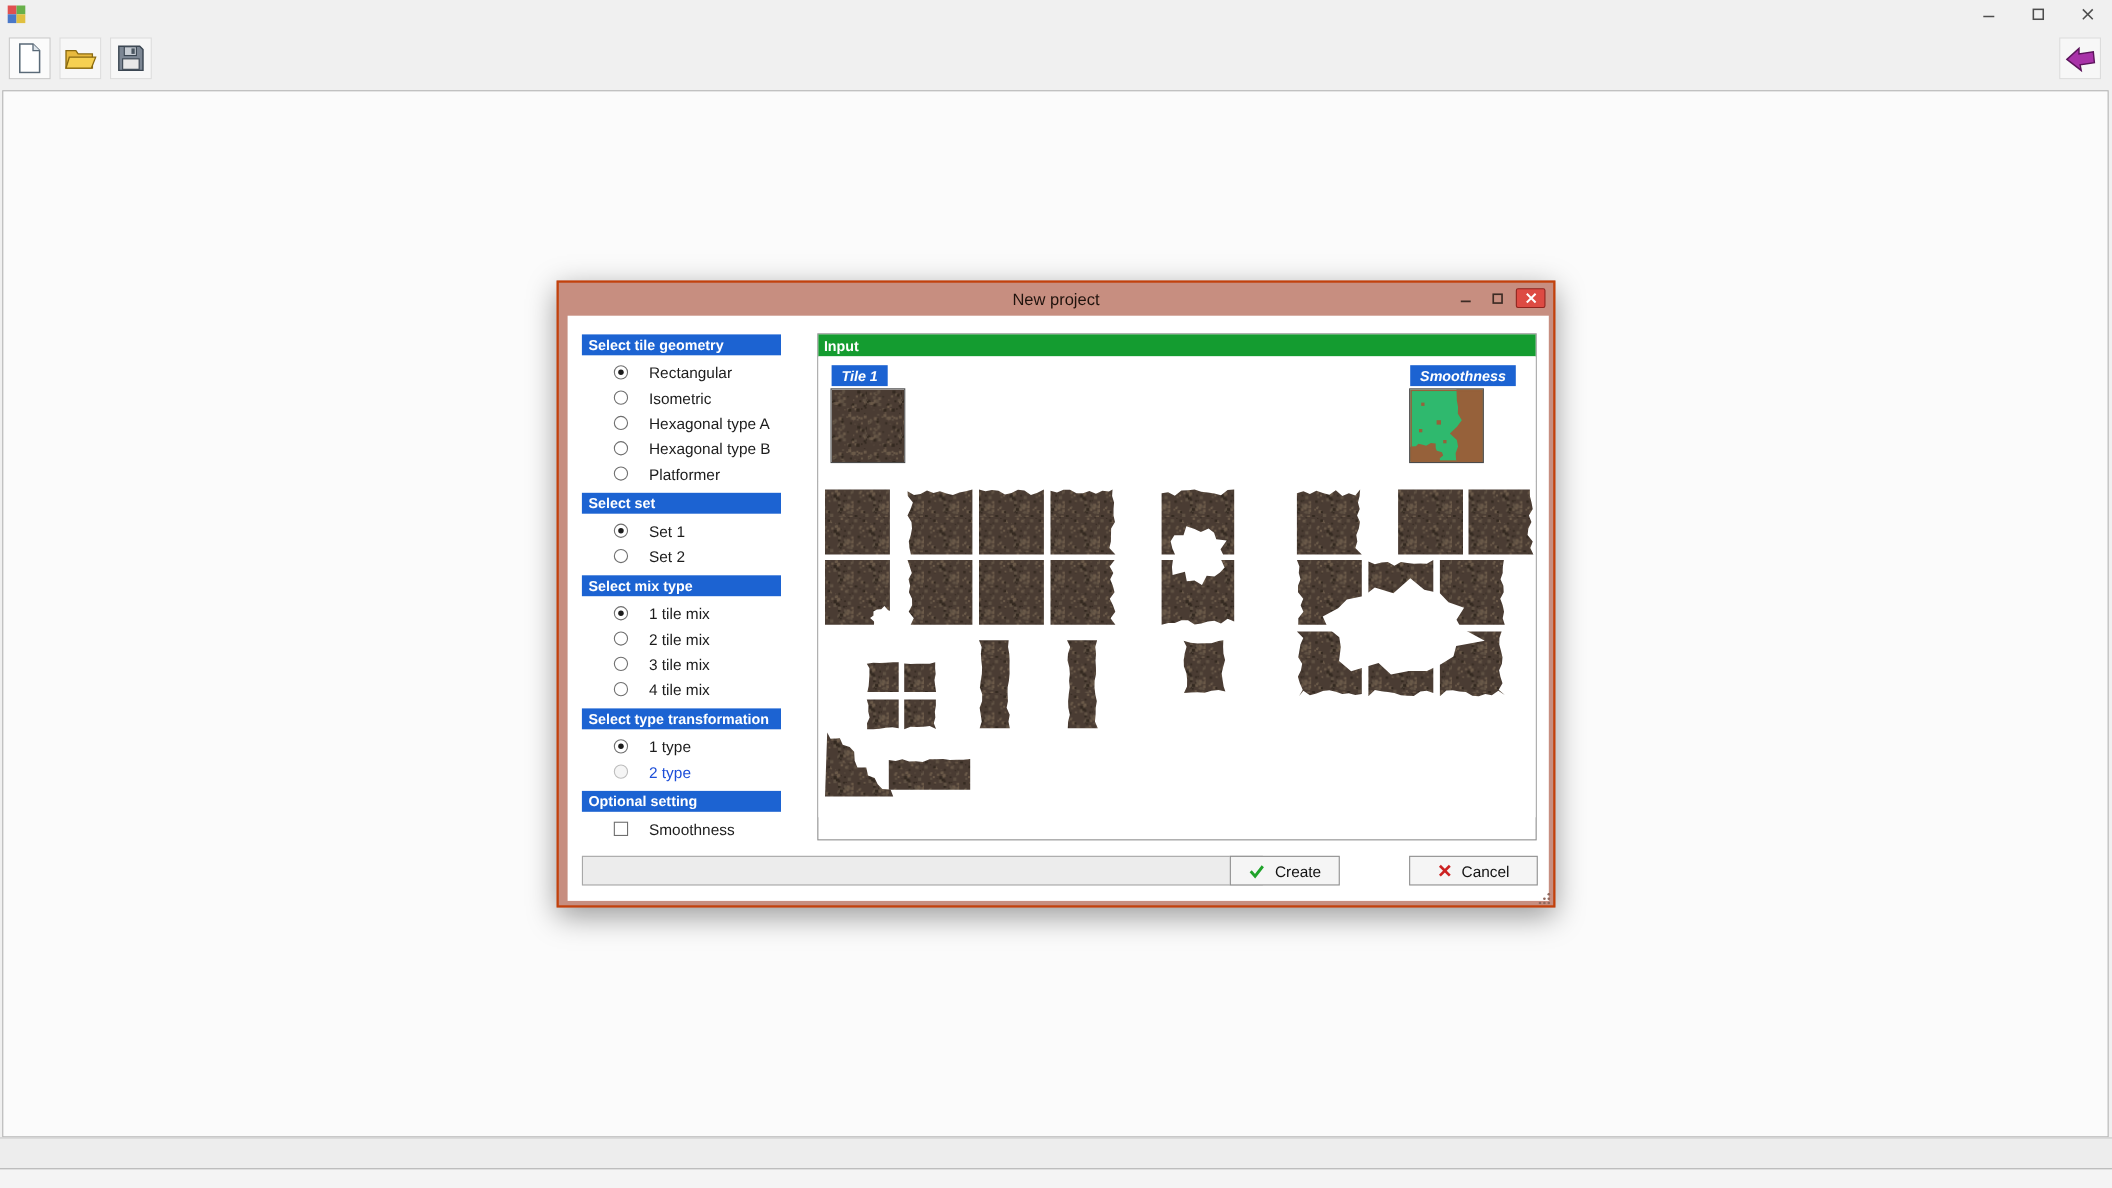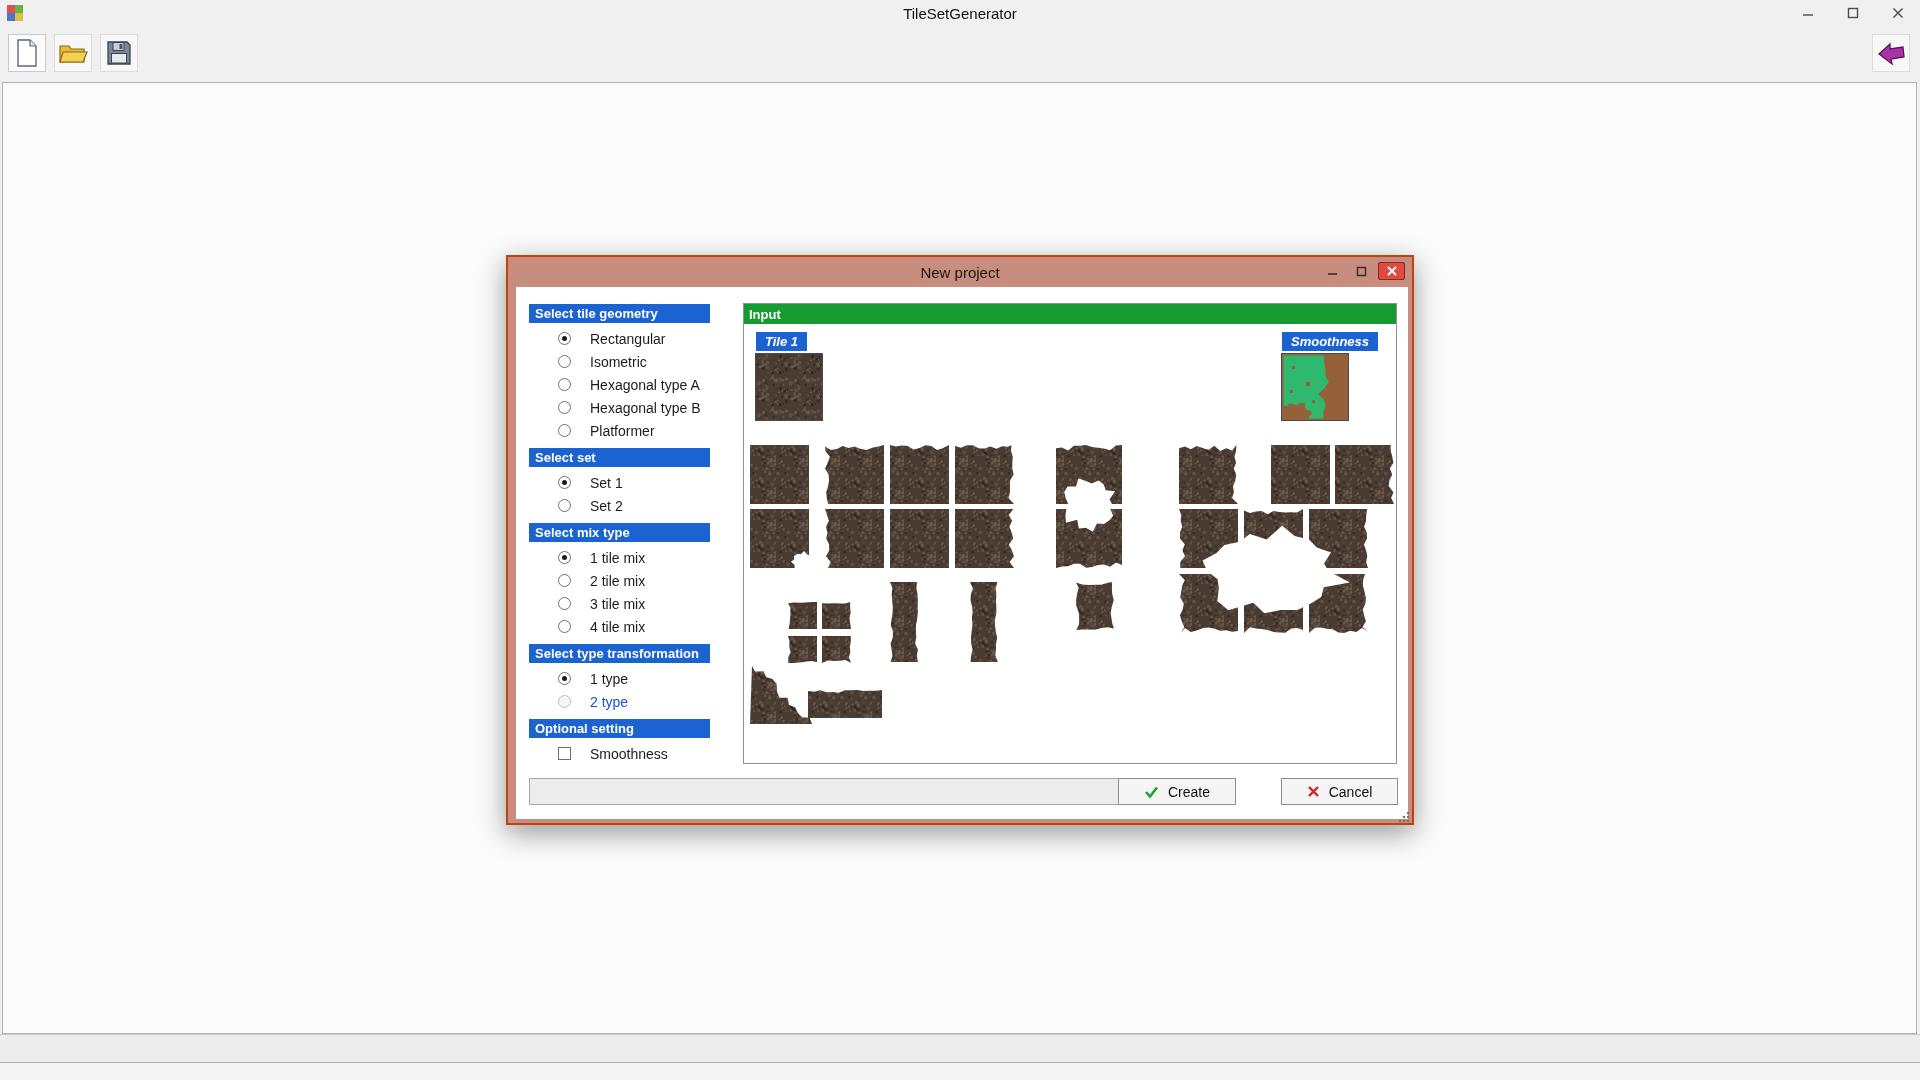--- a/index.html
+++ b/index.html
@@ -56,35 +56,34 @@
   .tile-block.left{left:12px;}
   .tile-block.right{left:538px;}
   .blue-label{display:inline-block;background:var(--blue);color:#fff;font-size:13px;font-weight:bold;padding:2px 9px;}
   .tile-img{display:block;margin-top:3px;width:66px;height:66px;outline:1px solid #4a4a4a;background:#fff;}
   .result-content{position:relative;height:305px;background:#fff;overflow:hidden;}
   .result-content svg{display:block;}
 
   
   .name-input{position:absolute;left:13px;top:491px;width:619px;height:27px;background:#ececec;border:1px solid #a8a8a8;font-size:14px;padding:0 6px;color:#333;}
   .dlg-btn{position:absolute;top:491px;height:27px;background:#f5f5f5;border:1px solid #8f8f8f;display:flex;align-items:center;justify-content:center;gap:9px;font-size:14px;color:#111;cursor:default;}
-  .btn-create{left:602px;width:118px;}
+  .btn-create{left:602px;width:100px;}
   .btn-cancel{left:765px;width:117px;}
   .resize-grip{position:absolute;right:2px;bottom:1px;width:12px;height:12px;}
 </style>
 </head>
 <body>
 
 <div class="titlebar">
   <span class="app-icon">
     <i style="background:#e05050"></i>
       <i style="background:#68b04a"></i>
       <i style="background:#4a78c8"></i>
       <i style="background:#e0c040"></i>
   </span>
-  <span class="win-title">TileSetGenerator</span>
   <span class="win-controls">
     <span class="wbtn">
       <svg width="12" height="12">
           <line x1="1" y1="8" x2="11" y2="8" stroke="#4d4d4d" stroke-width="1.4"></line>
         </svg>
     </span>
     <span class="wbtn">
       <svg width="12" height="12">
           <rect x="1.5" y="1.5" width="9" height="9" fill="none" stroke="#4d4d4d" stroke-width="1.4"></rect>
         </svg>

